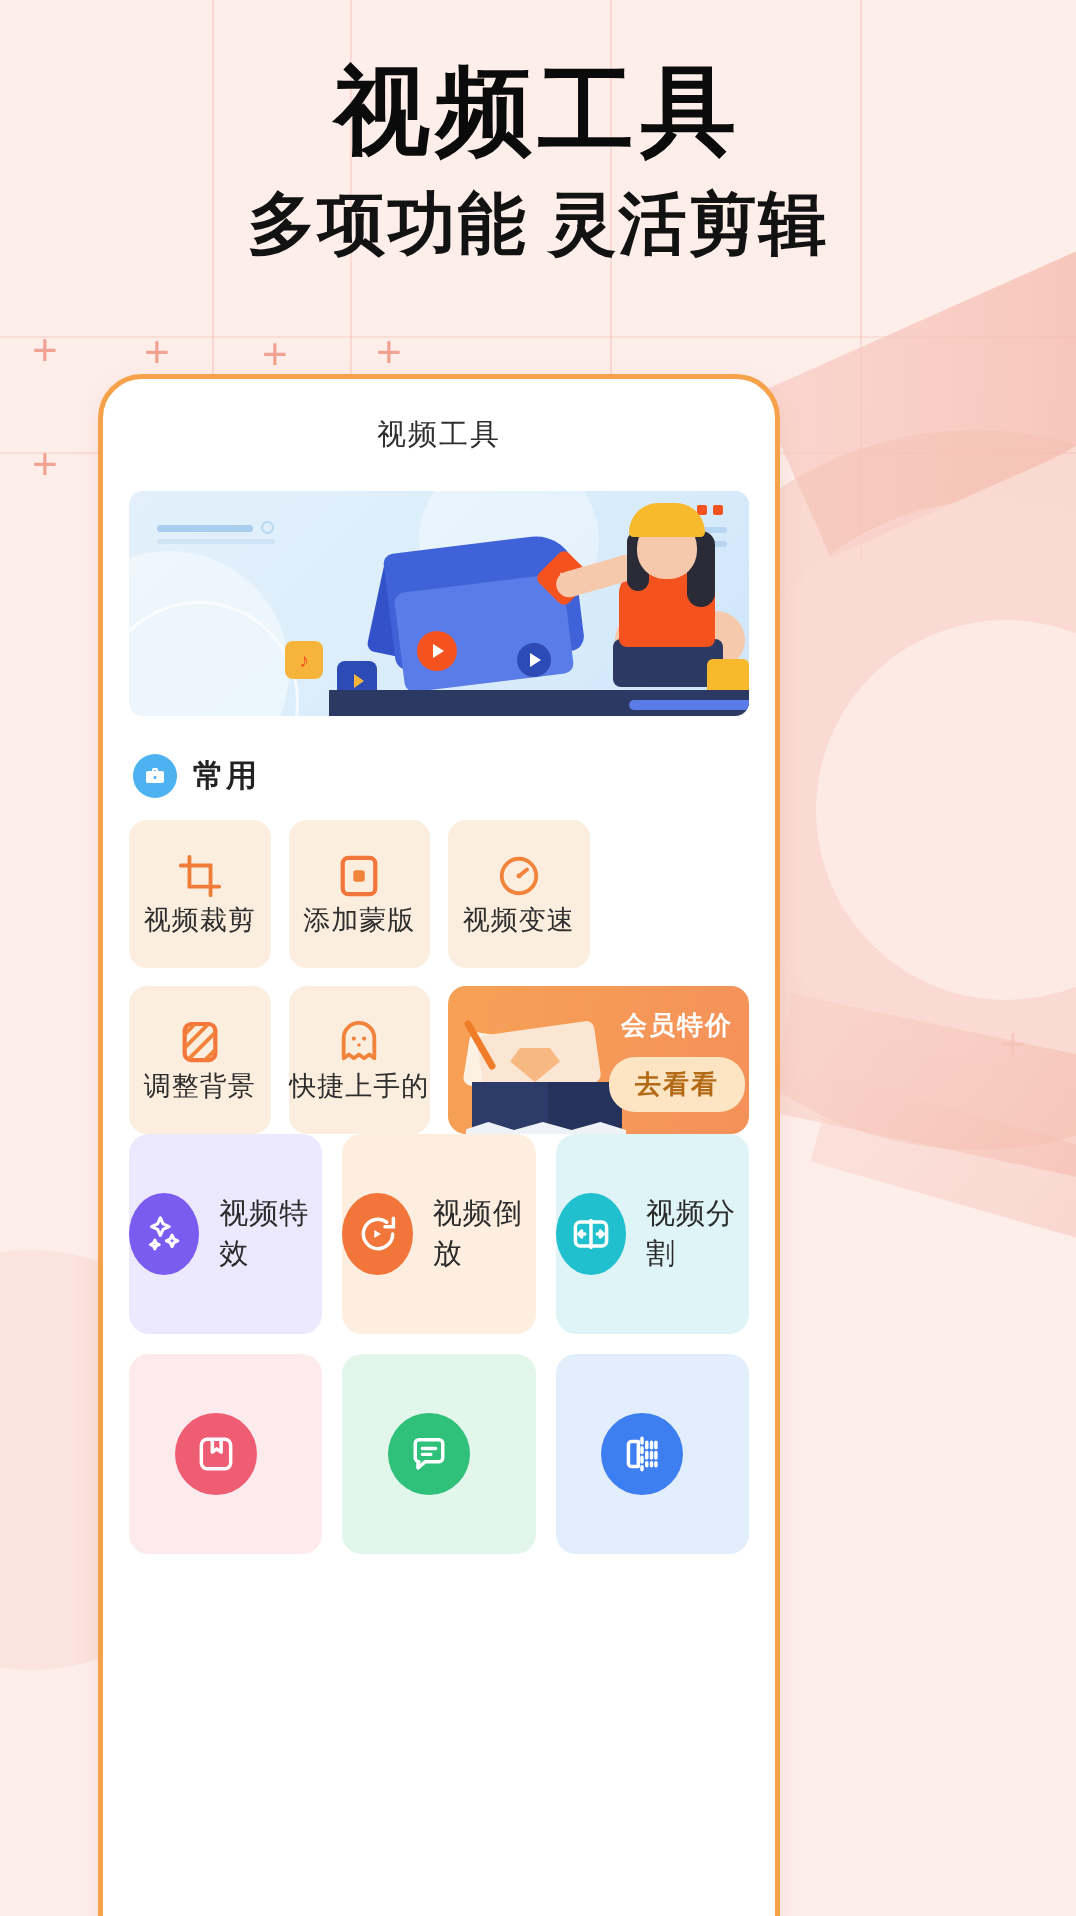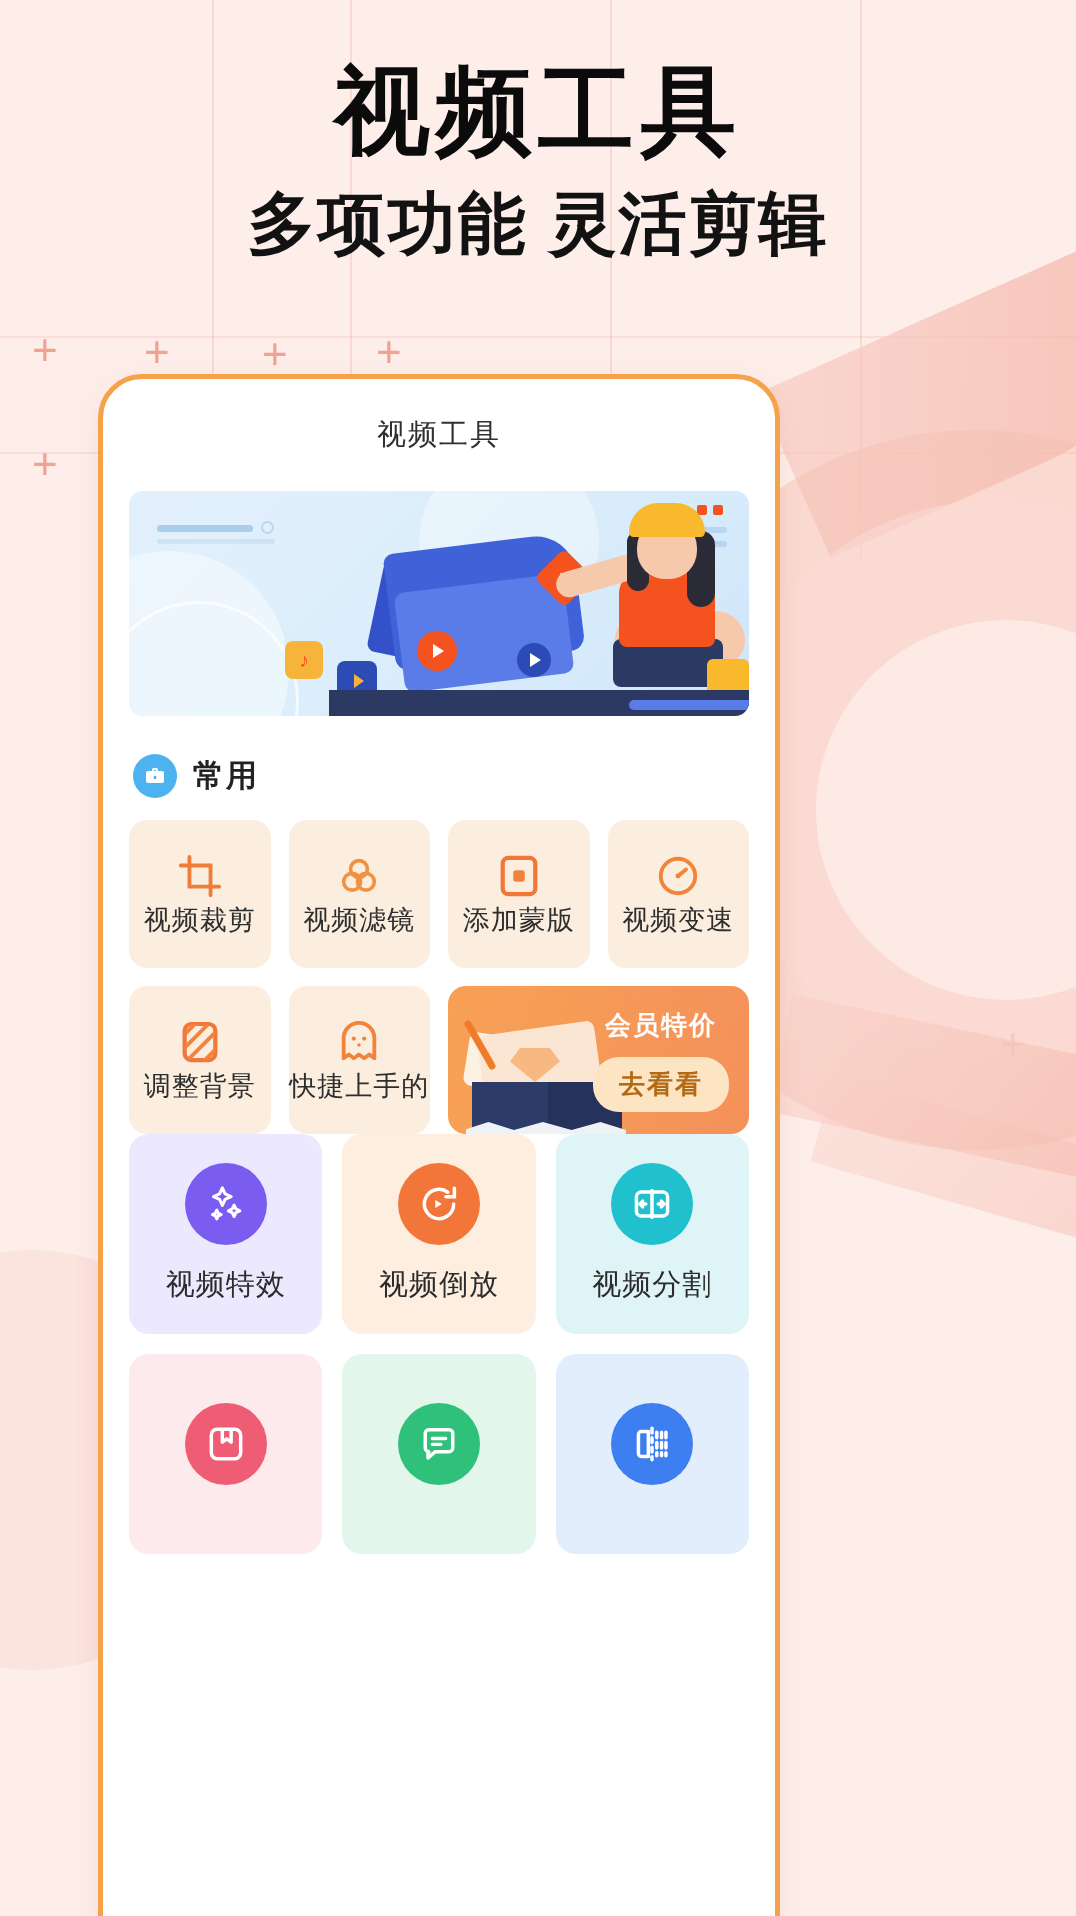--- a/index.html
+++ b/index.html
@@ -193,21 +193,21 @@
   #common-row2 {
     display:grid; grid-template-columns: repeat(4, 1fr); gap:18px;
     margin-top:18px;
   }
   #vip-card {
     grid-column: span 2;
     border-radius:18px;
     background: linear-gradient(100deg,#f7a155 0%, #f69a57 45%, #f4915a 100%);
     position:relative; overflow:hidden;
     display:flex; align-items:center; justify-content:flex-end;
-    padding-right:20px;
+    padding-right:4px;
   }
   #vip-gift { position:absolute; left:14px; bottom:0; width:170px; height:120px; }
   .gbox { position:absolute; }
   #gift-lid  { left:18px; top:14px; width:118px; height:62px; background:#fbe6d3; border-radius:8px; transform:rotate(-8deg); }
   #gift-lid2 { left:4px;  top:24px; width:92px;  height:54px; background:#fdf1e4; border-radius:8px; transform:rotate(9deg); }
   #gift-gem  { left:48px; top:34px; width:50px; height:34px; background:#f7b882; clip-path: polygon(20% 0,80% 0,100% 40%,50% 100%,0 40%); }
   #gift-base { left:10px; top:68px; width:150px; height:58px; background:#24325c; border-radius:4px; }
   #gift-base-l { left:10px; top:68px; width:76px; height:58px; background:#2c3b68; }
   #gift-ribbon{ left:0px; top:6px; width:54px; height:50px; }
   #gift-wave { left:4px; top:108px; width:160px; height:18px; background:#eef2f7; clip-path: polygon(0 40%,14% 0,30% 45%,48% 0,66% 45%,84% 0,100% 45%,100% 100%,0 100%); }
@@ -217,21 +217,21 @@
     background:#fde4c3; color:#b36a17; font-size:26px; font-weight:bold;
     padding:10px 26px; border-radius:26px; letter-spacing:2px;
   }
 
   
   #more-grid {
     display:grid; grid-template-columns: repeat(3, 1fr); gap:20px;
   }
   .mtile {
     border-radius:20px; height:200px;
-    display:flex;flex-direction:column;align-items:center;justify-content:center;
+    display:flex;flex-direction:row;align-items:center;justify-content:center;
     gap:20px;
   }
   .mtile-ico {
     width:82px;height:82px;border-radius:50%;
     display:flex;align-items:center;justify-content:center;
   }
   .mtile-label { font-size:29px; color:#2b2b2b; letter-spacing:1px; }
   #more-grid2 {
     display:grid; grid-template-columns: repeat(3, 1fr); gap:20px;
     margin-top:20px;
@@ -344,30 +344,20 @@
       <div class="tile">
         <div class="tile-ico">
           <svg width="46" height="46" viewBox="0 0 24 24" fill="none" stroke="#f07c3a" stroke-width="2" stroke-linecap="round">
             <path d="M6.5 2v15.5H22"></path>
               <path d="M2 6.5h15.5V22"></path>
           </svg>
         </div>
         <div class="tile-label">视频裁剪</div>
       </div>
 
-      <div class="tile">
-        <div class="tile-ico">
-          <svg width="46" height="46" viewBox="0 0 24 24" fill="none" stroke="#f2913f" stroke-width="1.9">
-            <circle cx="12" cy="8.4" r="4.4"></circle>
-              <circle cx="8.4" cy="15" r="4.4"></circle>
-              <circle cx="15.6" cy="15" r="4.4"></circle>
-          </svg>
-        </div>
-        <div class="tile-label">视频滤镜</div>
-      </div>
 
       <div class="tile">
         <div class="tile-ico">
           <svg width="46" height="46" viewBox="0 0 24 24">
             <rect x="3.5" y="2.5" width="17" height="19" rx="3" fill="none" stroke="#f2763a" stroke-width="2.2"></rect>
             <rect x="9" y="9" width="6" height="6" rx="1.4" fill="#f2833a"></rect>
           </svg>
         </div>
         <div class="tile-label">添加蒙版</div>
       </div>

